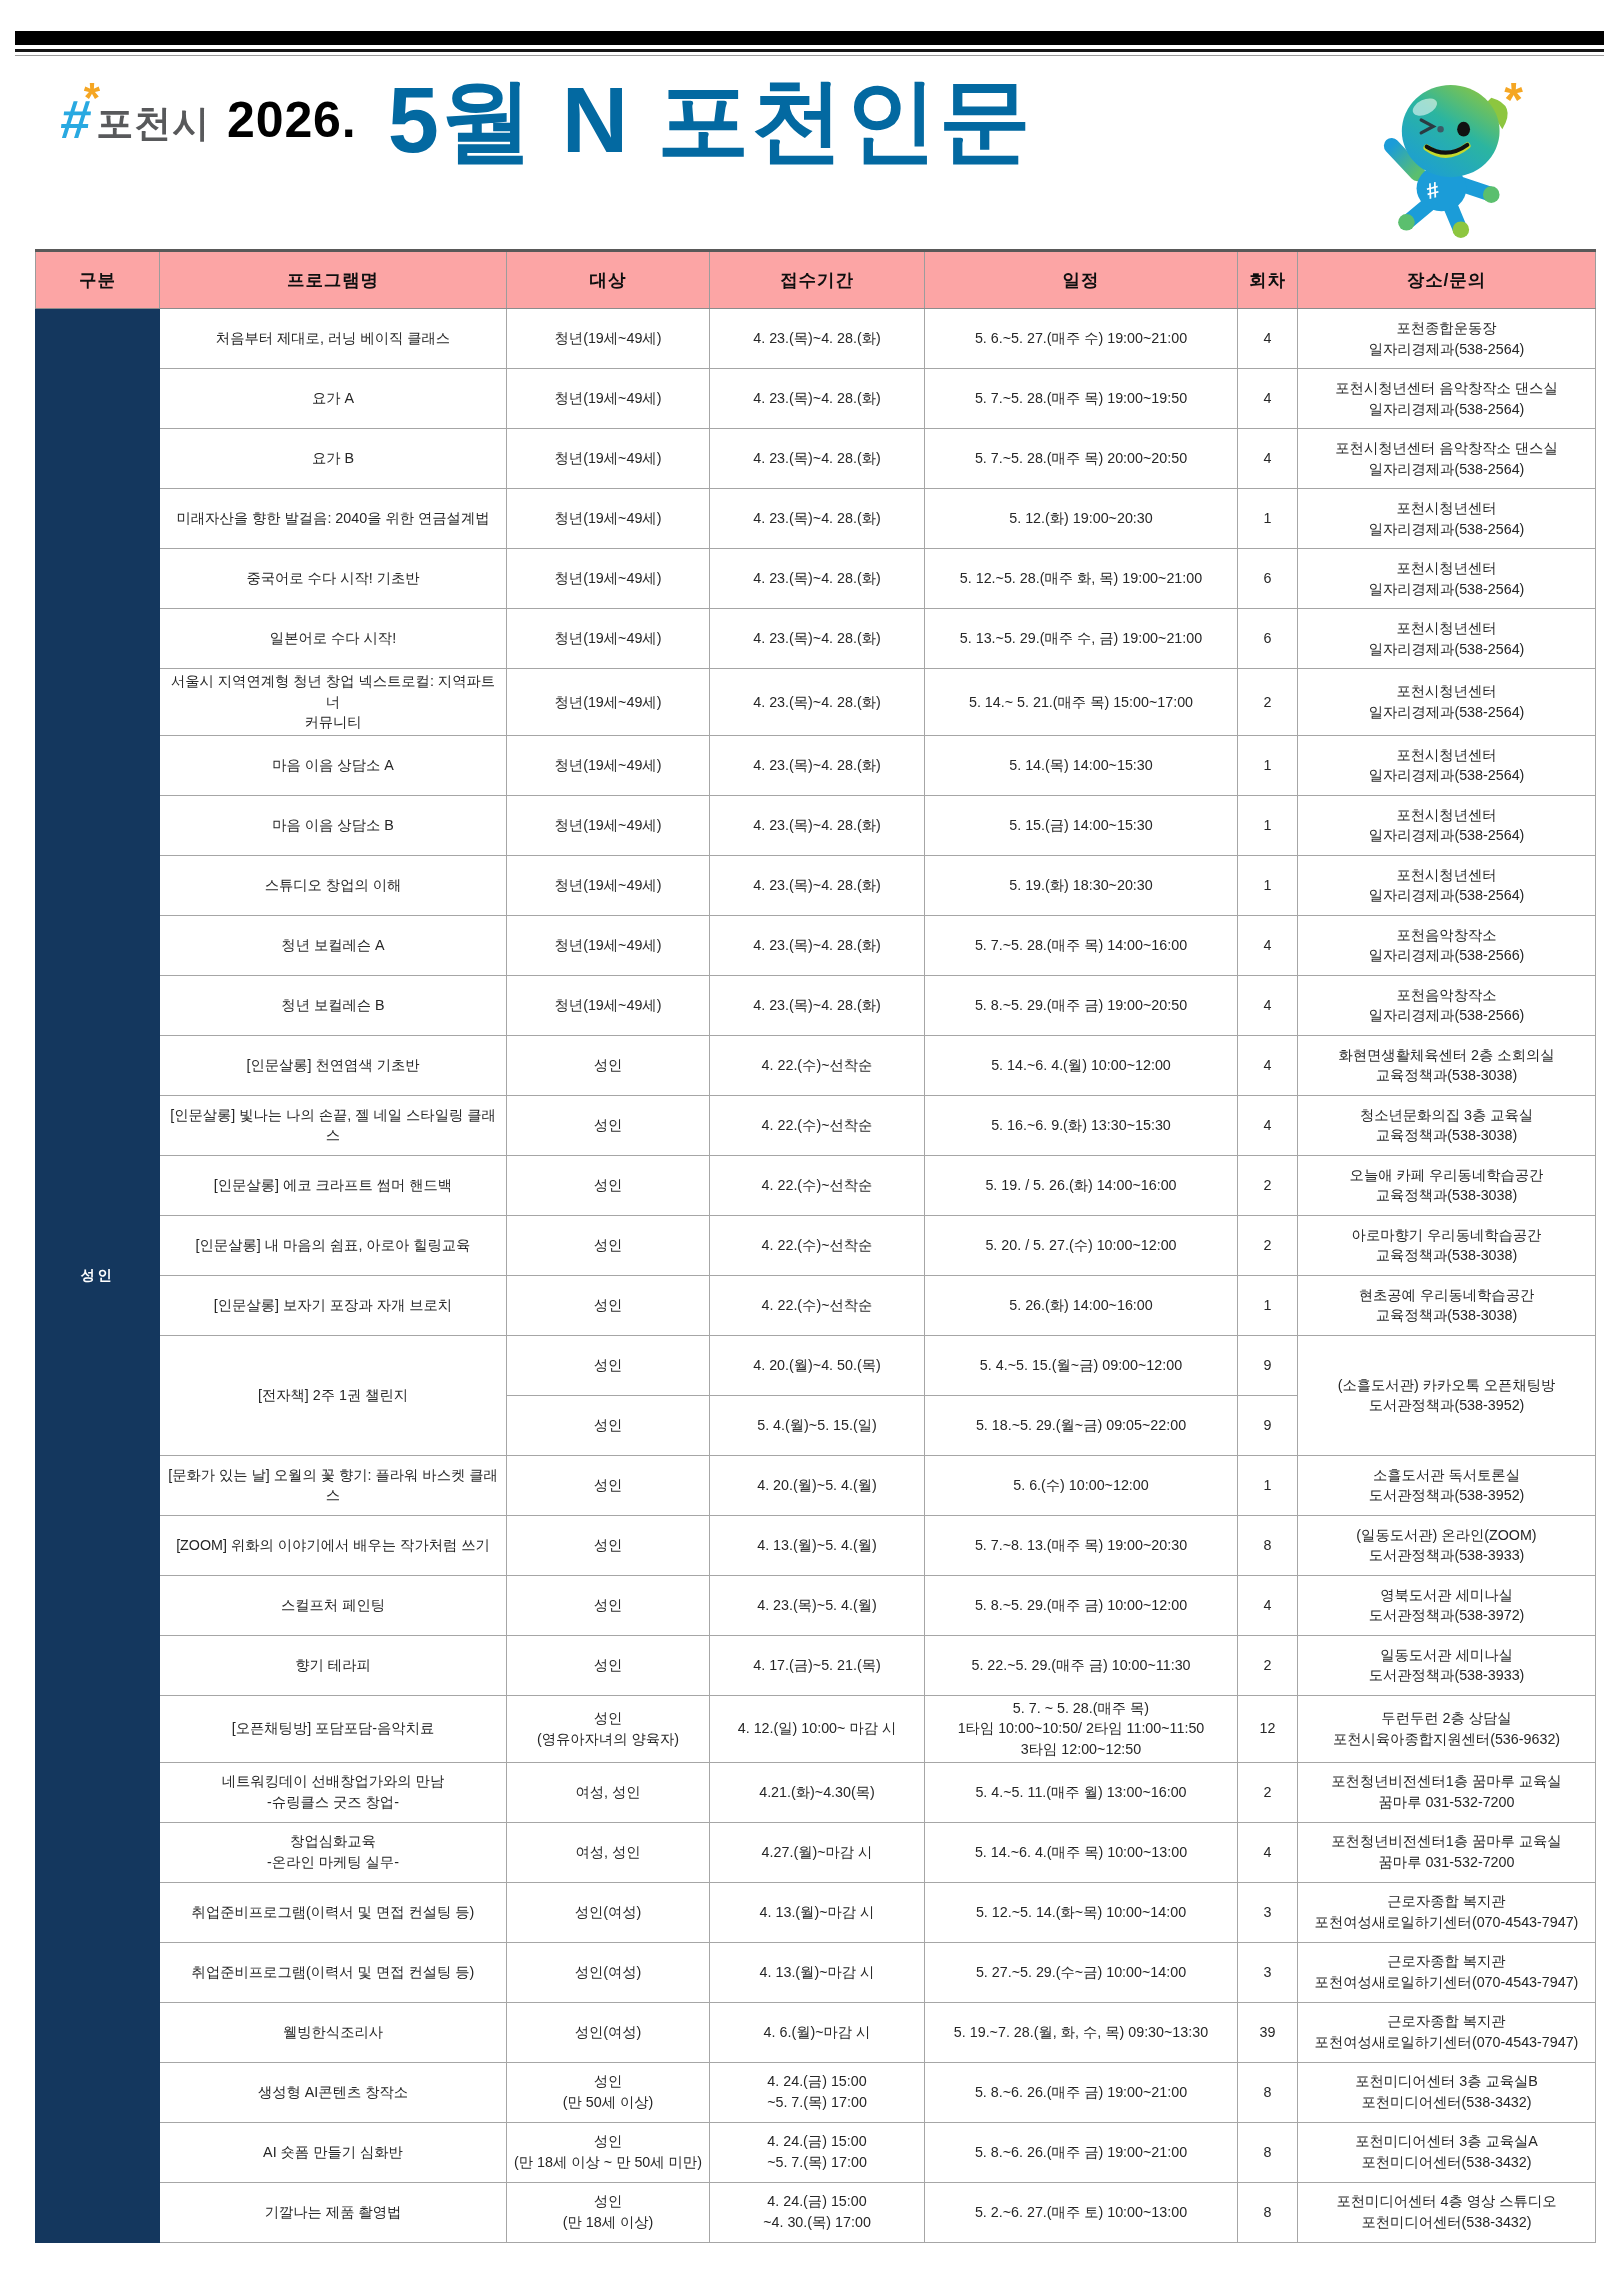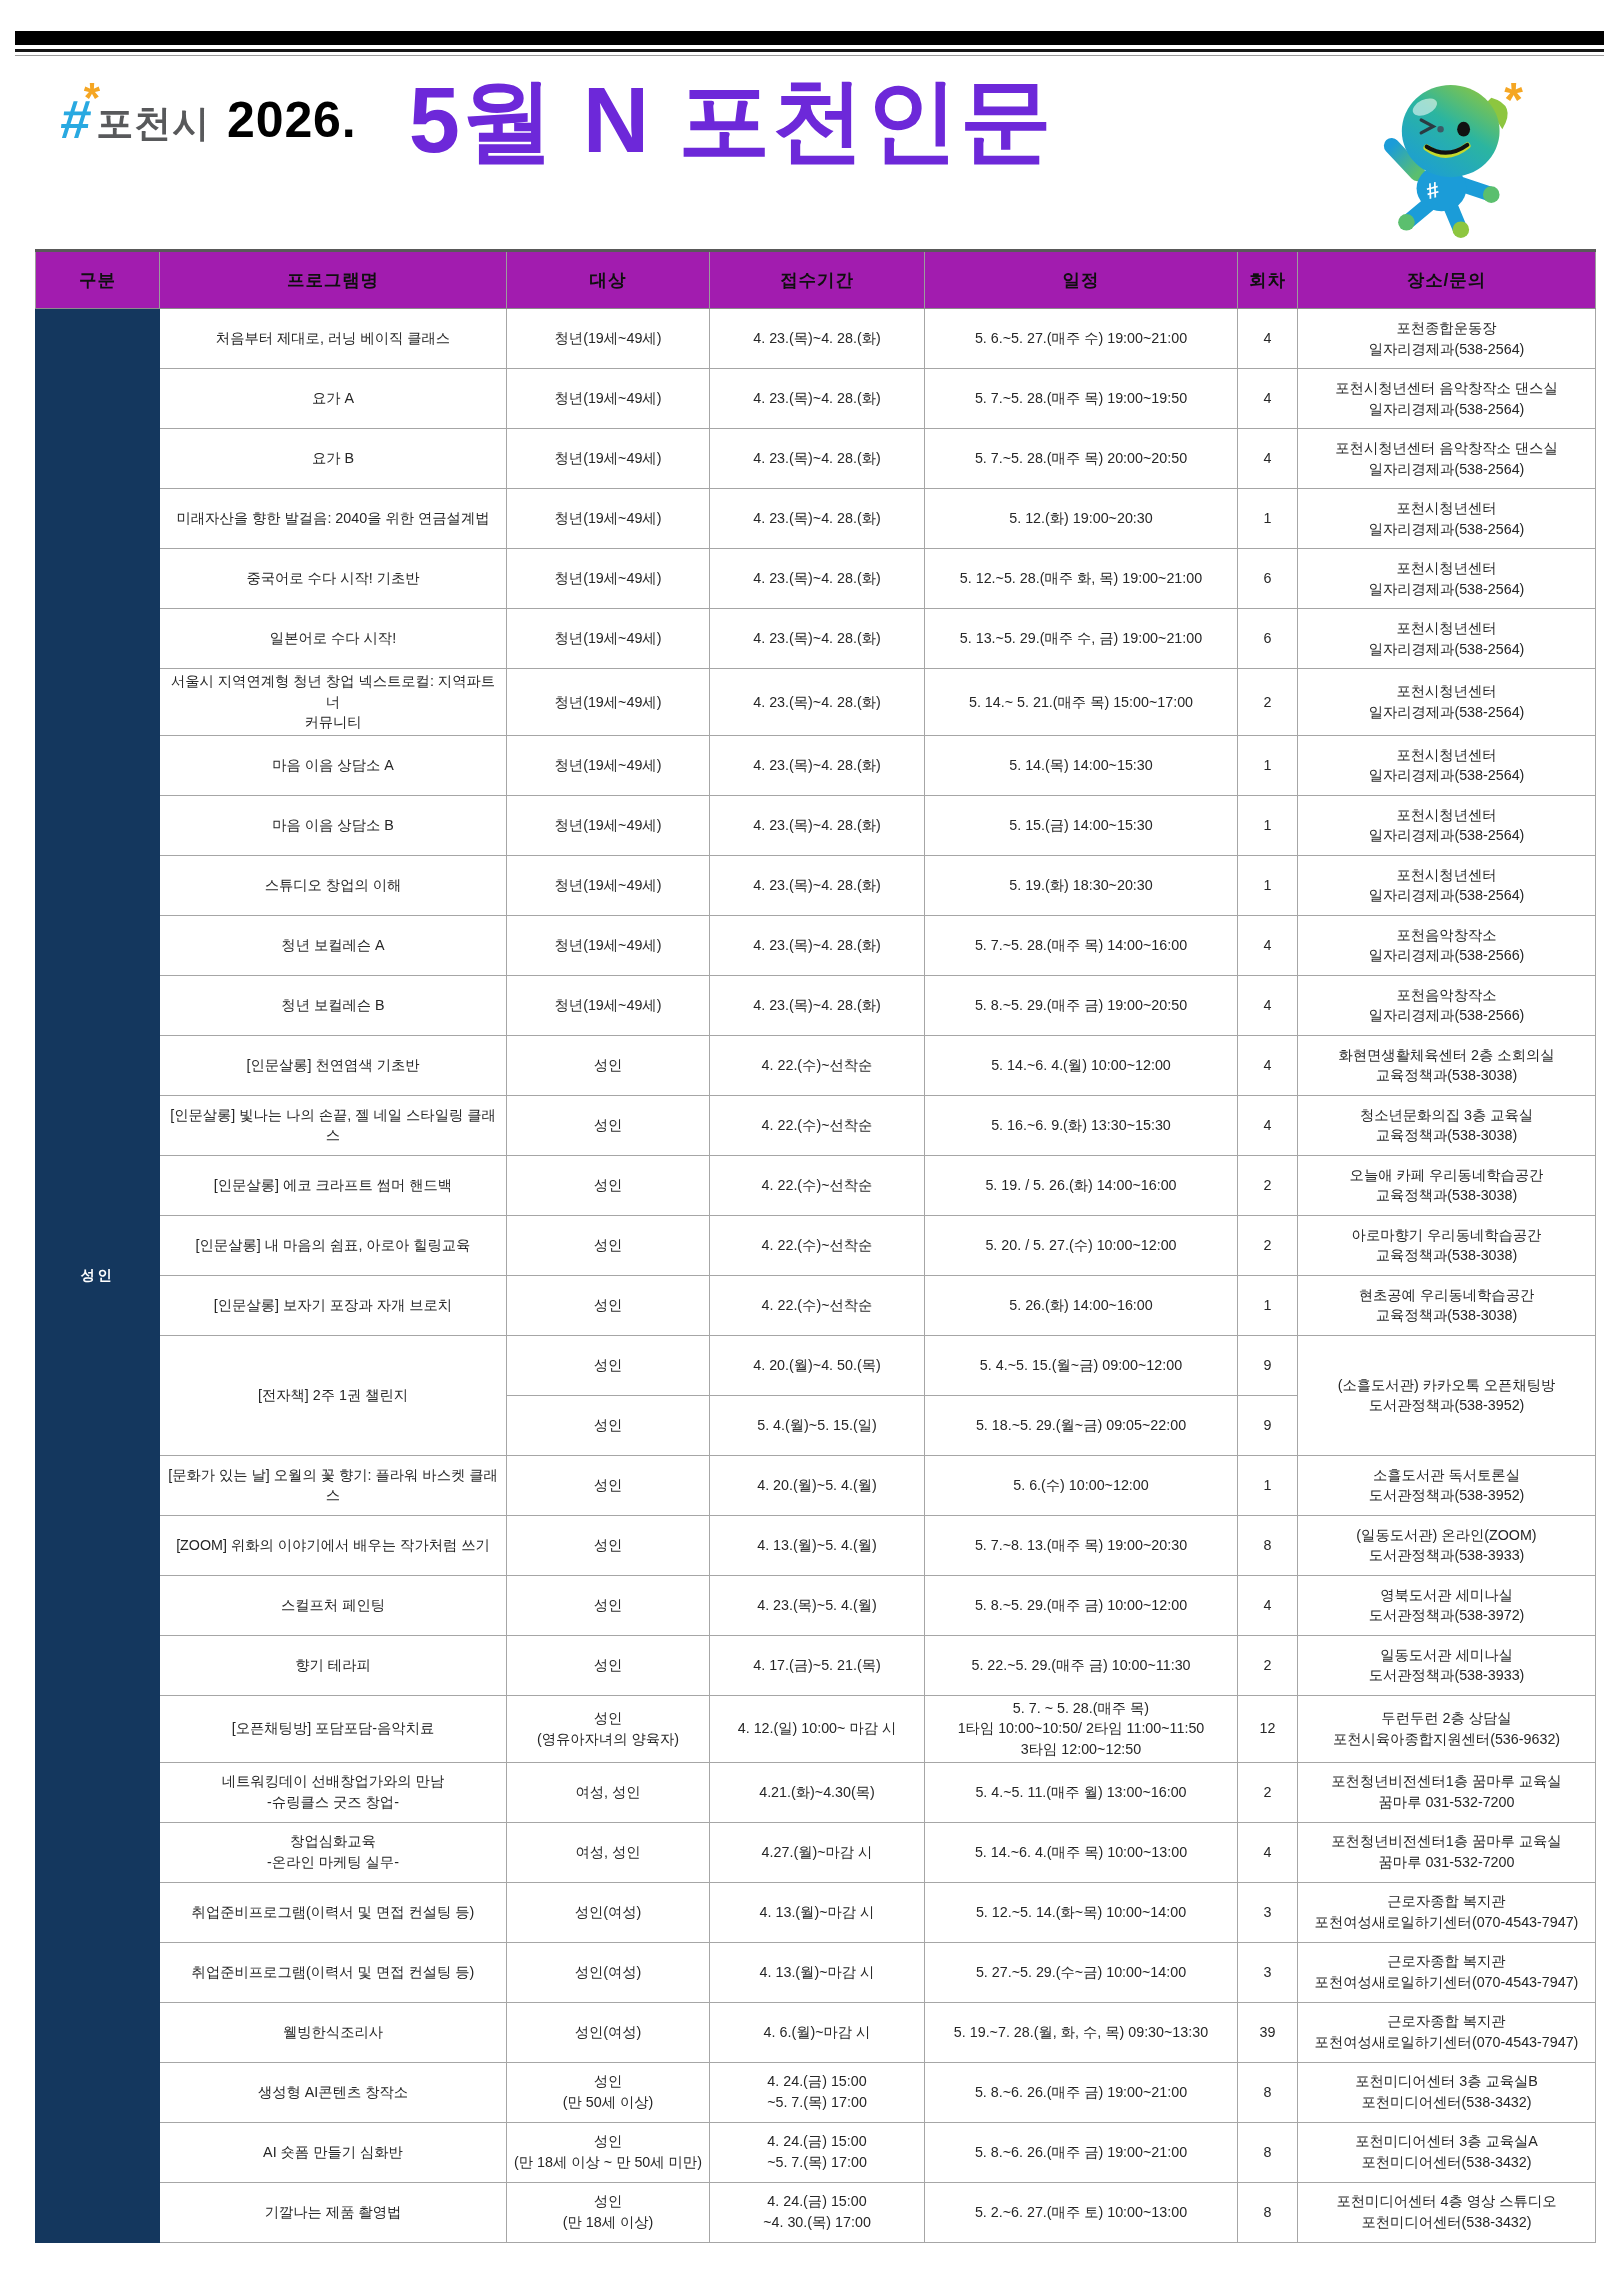--- a/index.html
+++ b/index.html
@@ -15,33 +15,33 @@
 
   
   .logo{position:absolute;left:61px;top:79px;white-space:nowrap;}
   .logo-hash{font-size:54px;font-weight:bold;color:#29A9E1;display:inline-block;transform:skewX(-6deg);line-height:1;vertical-align:top;margin-top:13px;}
   .logo-star{font-size:42px;font-weight:bold;color:#F5A623;display:inline-block;vertical-align:top;margin:-1.8px 0 0 -7.4px;line-height:1;}
   .logo-city{font-size:37px;font-weight:bold;color:#58595B;display:inline-block;vertical-align:top;margin:20px 0 0 -3.7px;letter-spacing:0.9px;text-align:right;}
 
   
   .title-wrap{position:absolute;left:227px;top:74px;display:flex;align-items:center;gap:31px;}
   .title-year{font-size:50px;font-weight:800;color:#000;letter-spacing:0.9px;}
-  .title-main{font-size:92px;font-weight:800;color:#6d28d9;letter-spacing:1.8px;line-height:1;margin-left:21px;}
+  .title-main{font-size:92px;font-weight:800;color:#0369a1;letter-spacing:1.8px;line-height:1;}
 
   
   .mascot{position:absolute;left:1373px;top:72px;}
 
   
   table.schedule{
     position:absolute;left:35px;top:249px;width:1560px;
     border-collapse:collapse;table-layout:fixed;
     border:0.9px solid #808080;
   }
   table.schedule th{
-    height:54px;background:#a21caf;
+    height:54px;background:#fca5a5;
     border:0.9px solid #9c9c9c;border-top:3.7px solid #595959;border-bottom:1.8px solid #8c8c8c;
     font-size:17.5px;font-weight:bold;color:#0f0f0f;letter-spacing:0.9px;
   }
   table.schedule td{
     border:0.9px solid #A6A6A6;
     font-size:14.3px;line-height:1.45;
     text-align:center;vertical-align:middle;
     white-space:pre-line;padding:1.8px 5.5px;
   }
   table.schedule tr.body-row{height:60px;}

